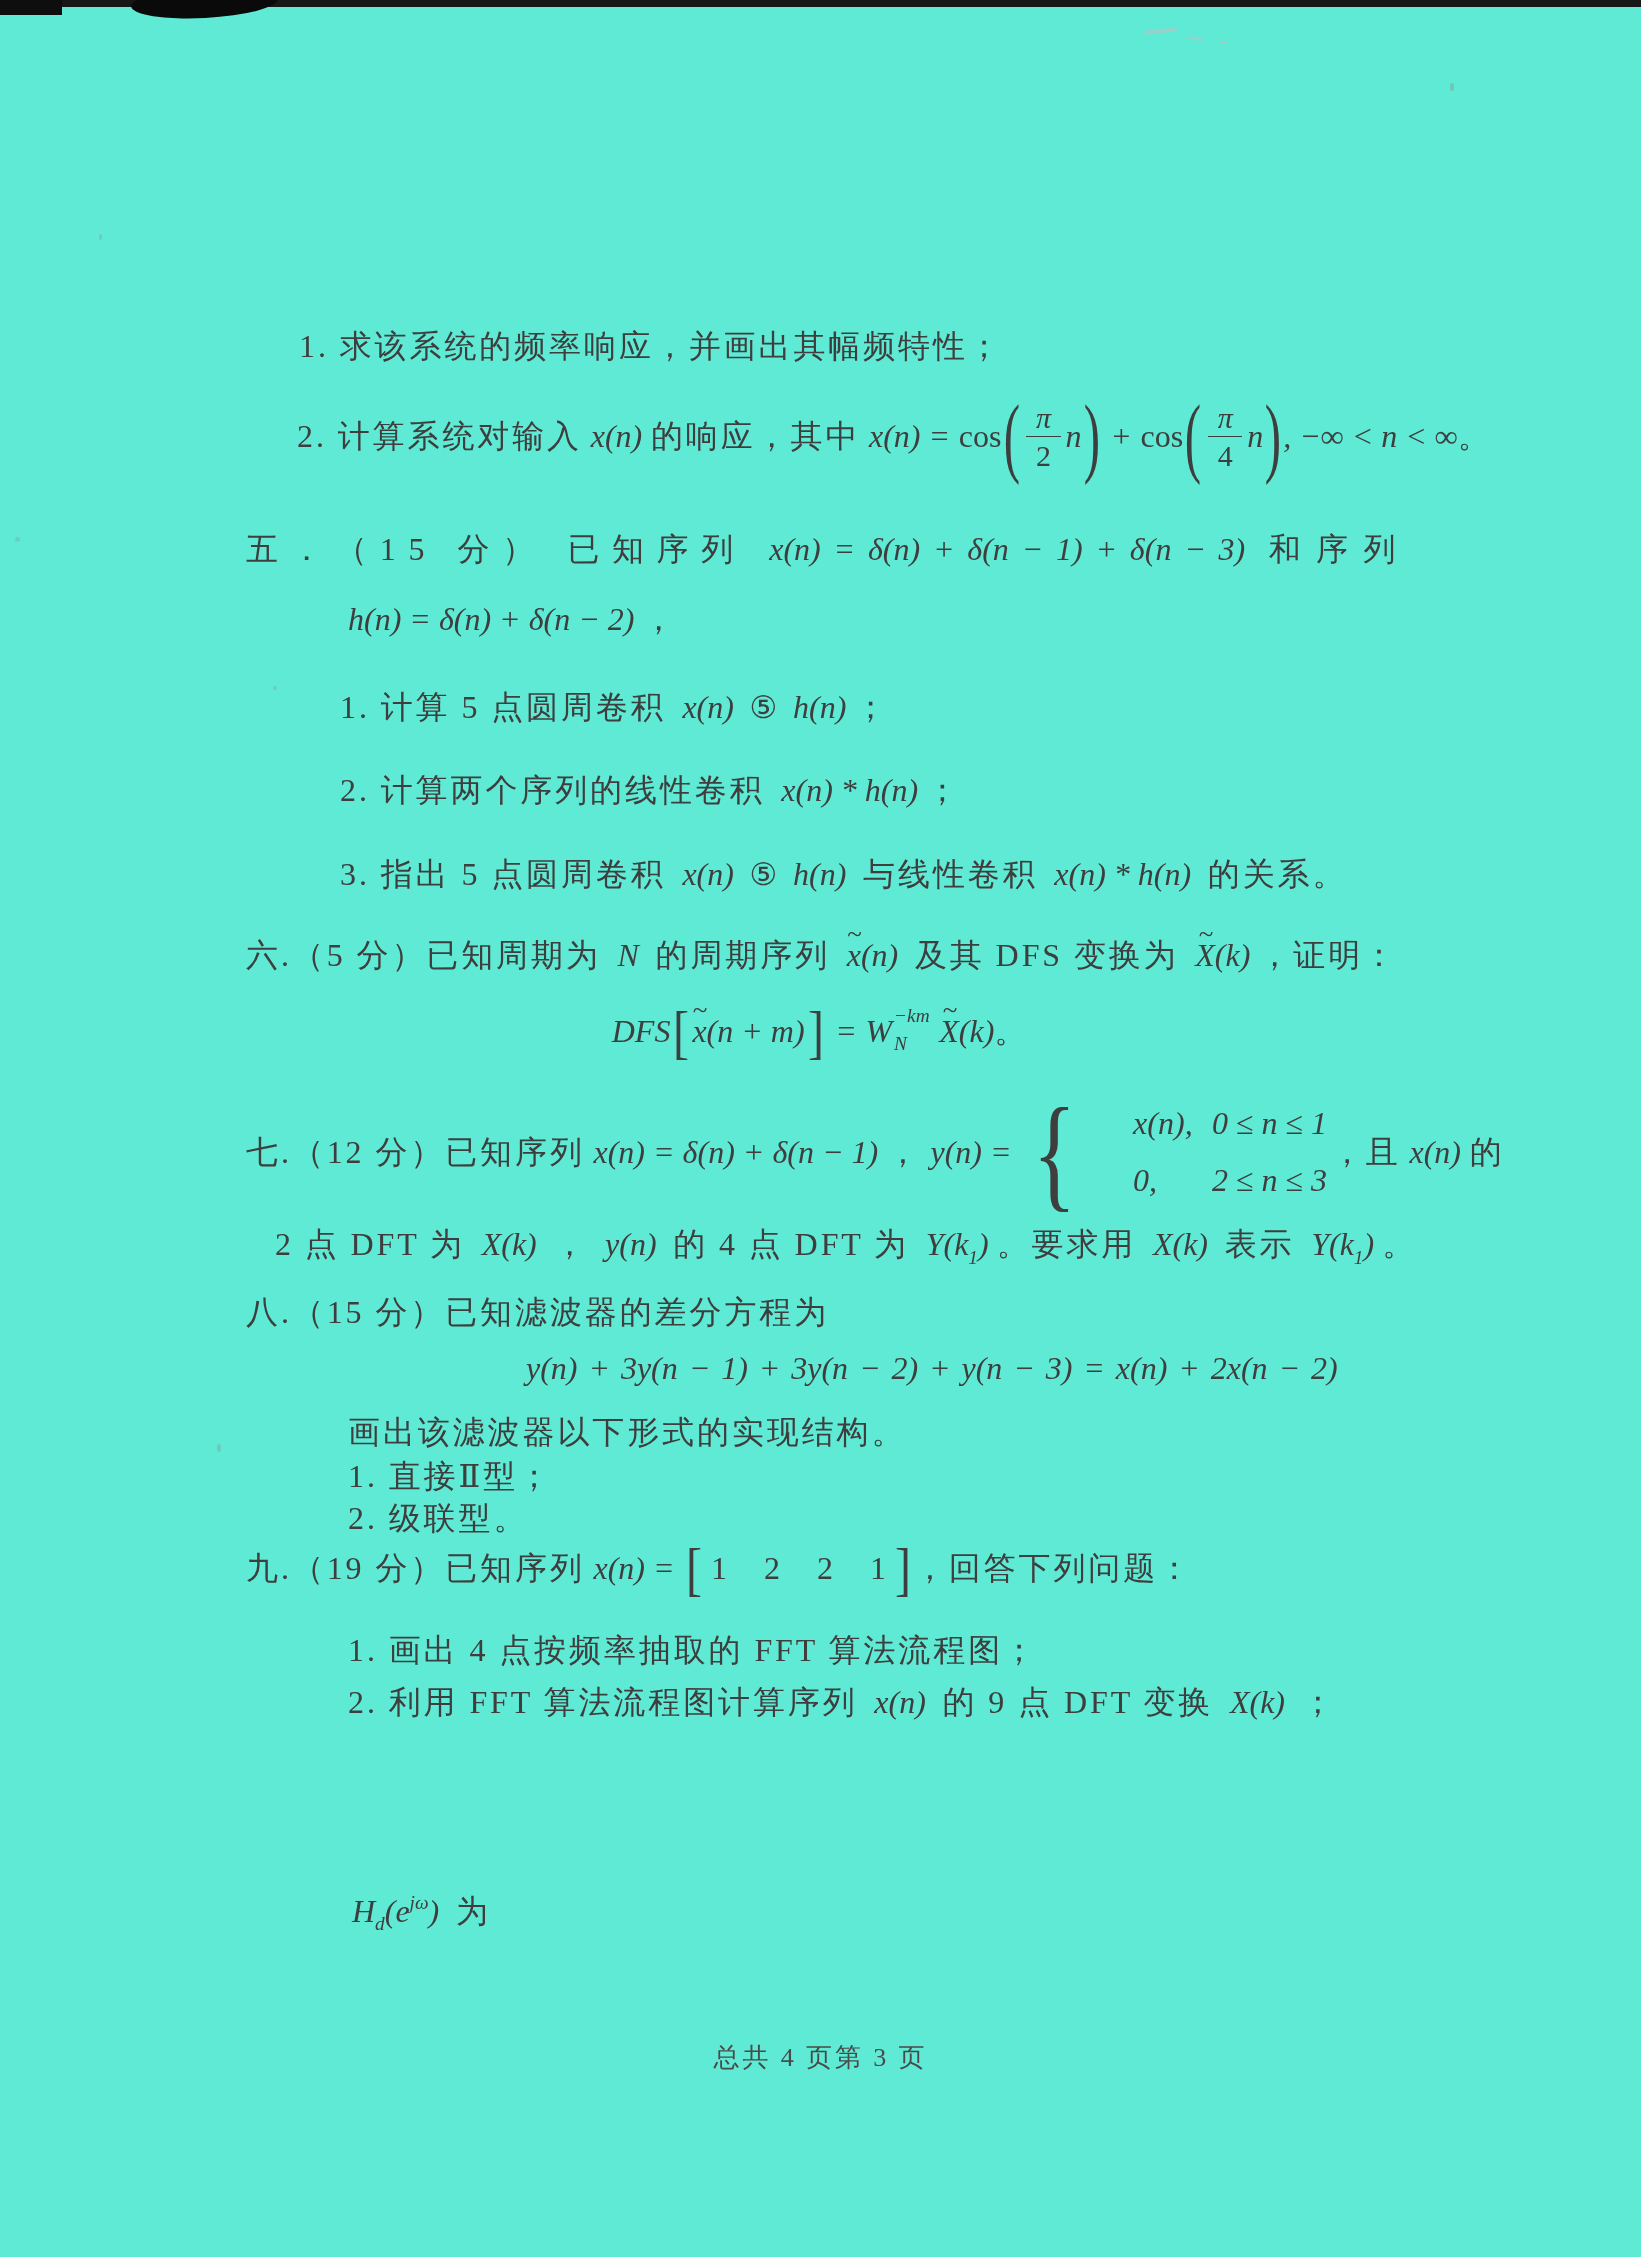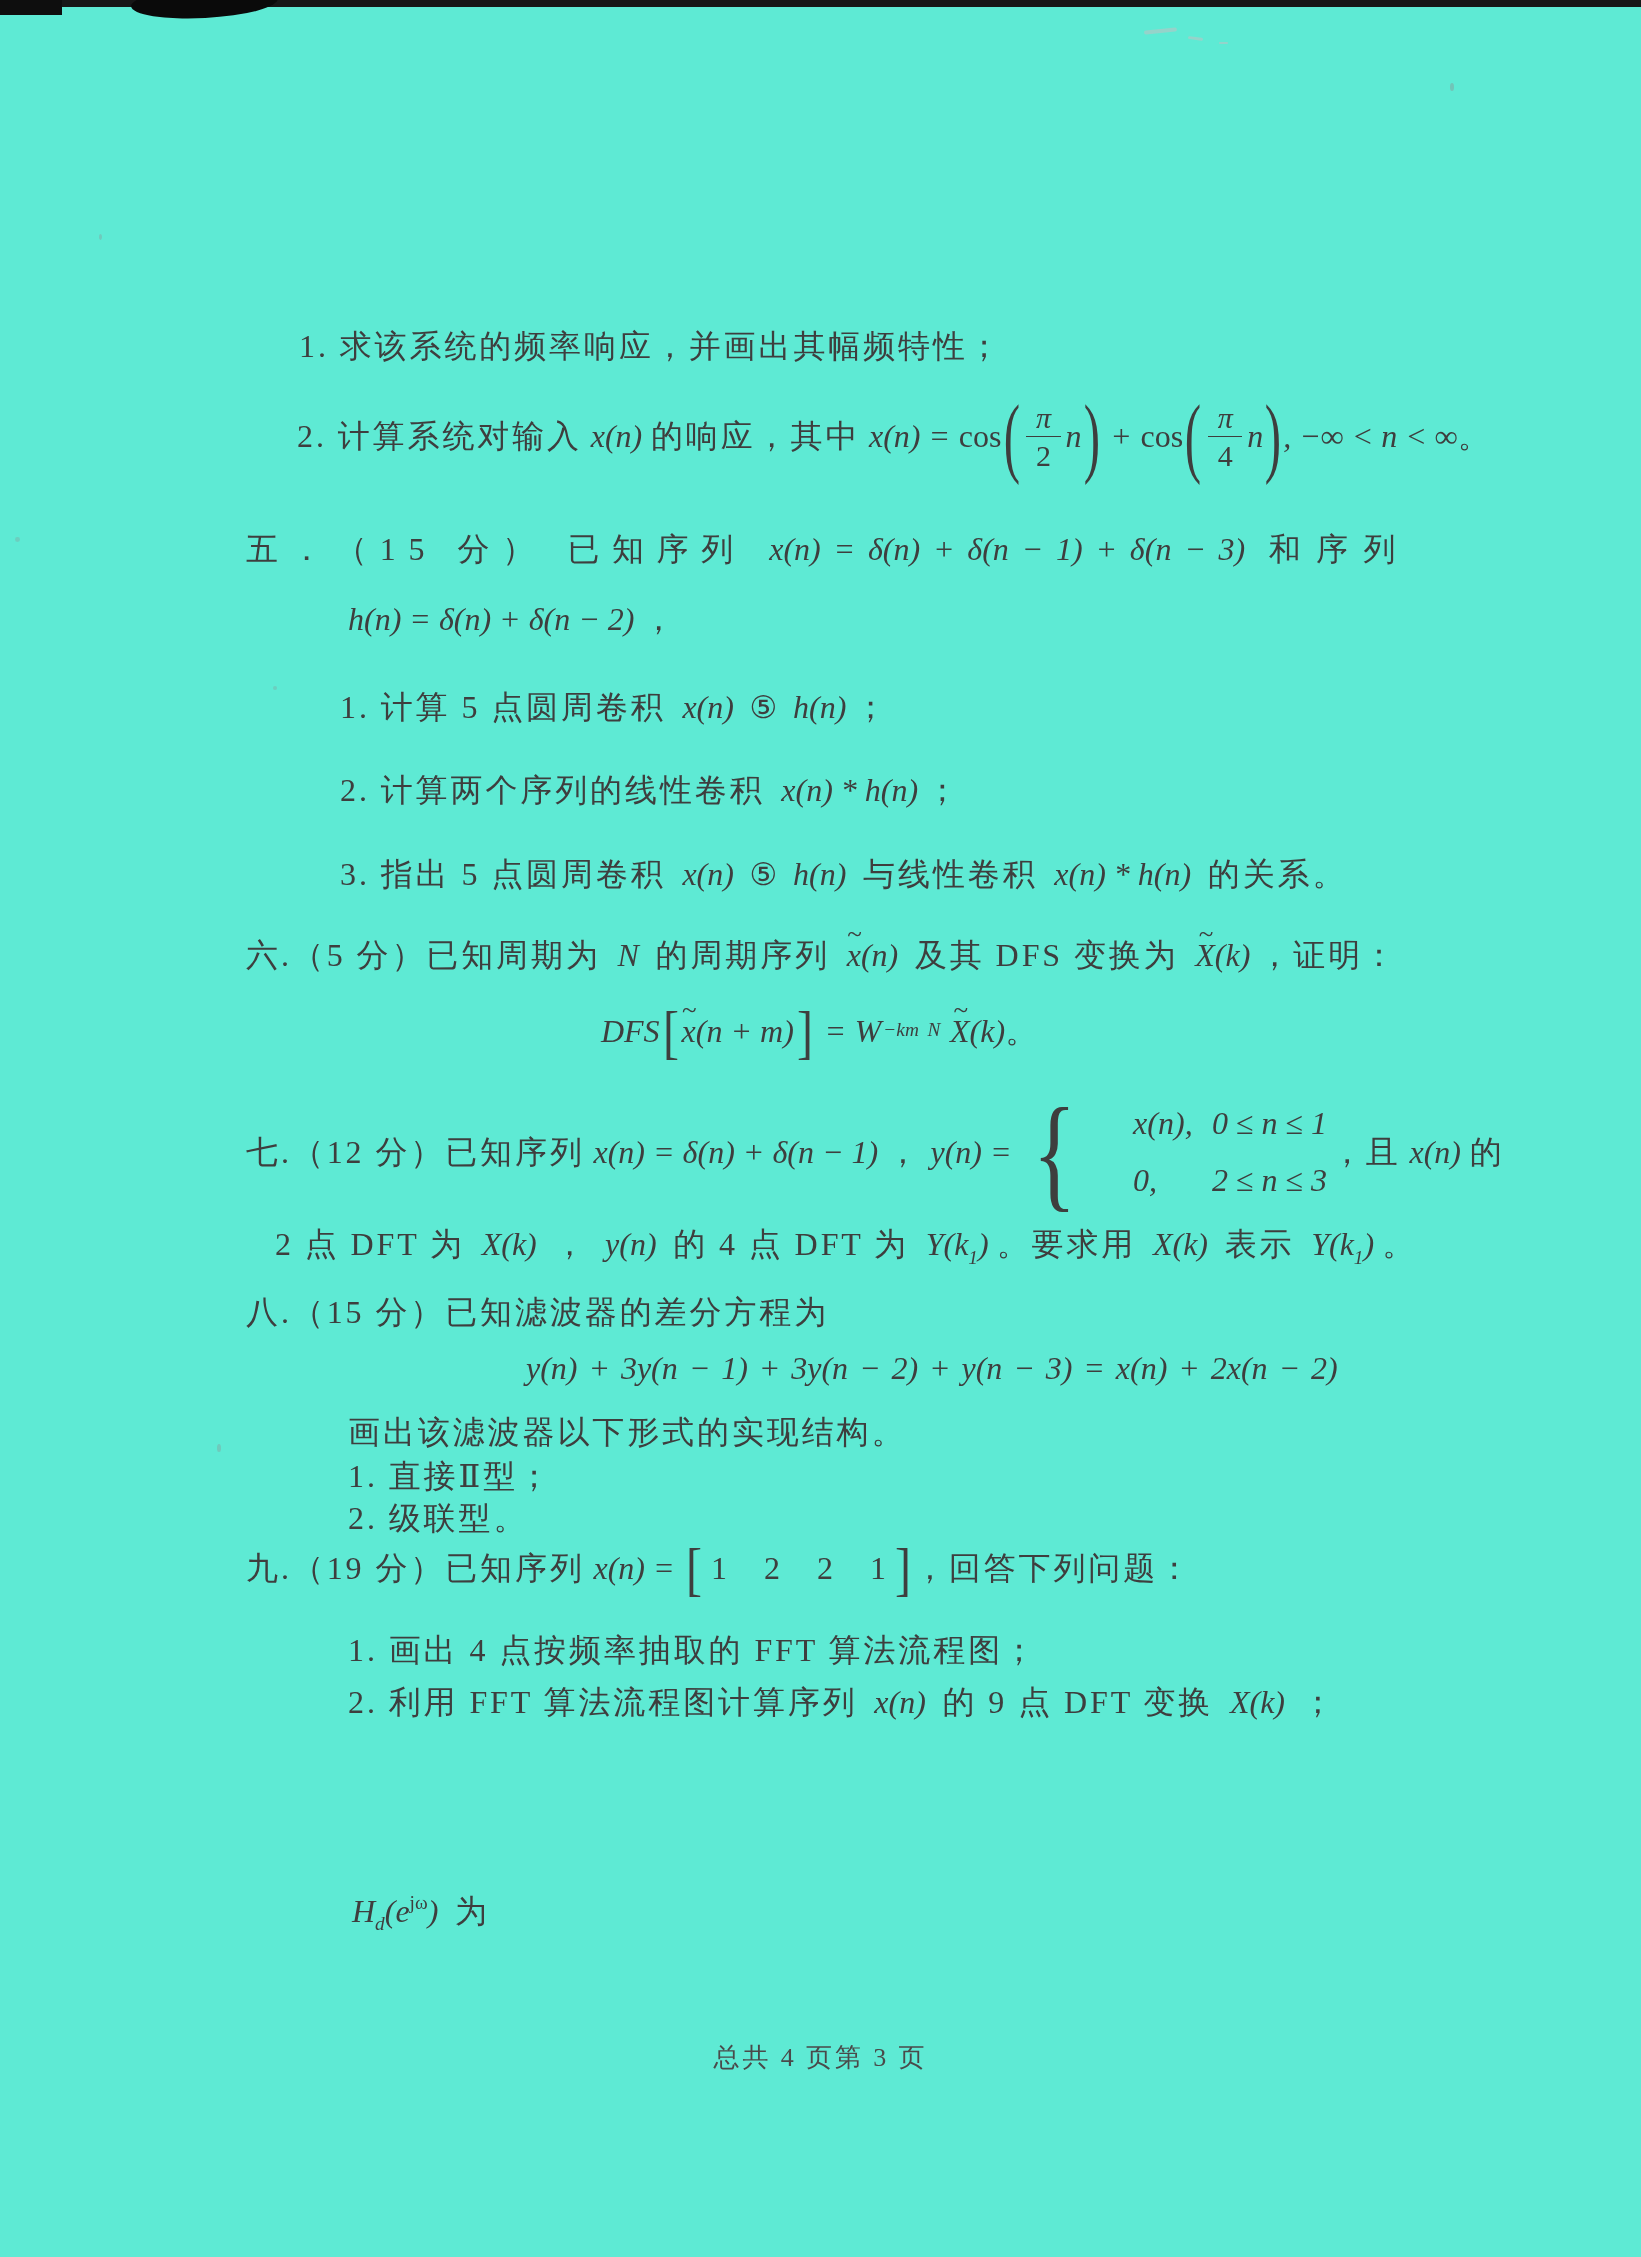--- a/index.html
+++ b/index.html
@@ -21,22 +21,22 @@
   .bigp{font-style:normal;font-size:89px;line-height:1;display:inline-block;transform:scaleX(.55);margin:0 -4.8px;}
   .bigb{font-style:normal;font-size:60px;line-height:1;display:inline-block;transform:scaleX(.8);margin:0 1px;}
   .cbrace{font-style:normal;font-size:127px;line-height:1;display:inline-block;transform:scaleX(.72);margin-right:0px;}
   .cases{display:inline-flex;align-items:center;margin:0 3.9px;}
   .crows{display:grid;grid-template-columns:auto auto;column-gap:19.3px;row-gap:15.4px;margin-left:48px;}
   
   .twrap{position:relative;display:inline-block;}
   .tmark{position:absolute;top:-14.5px;left:55%;transform:translateX(-50%);font-size:27px;font-style:normal;line-height:1;}
   
   .ssub{font-size:19.3px;vertical-align:-8.7px;font-style:italic;letter-spacing:0;}
-  .ssup{font-size:19.3px;vertical-align:12.6px;letter-spacing:0;}
-  .wstack{display:inline-flex;flex-direction:row;align-items:flex-end;font-size:19.3px;line-height:1;gap:8.7px;
+  .ssup{font-size:19.3px;vertical-align:12.6px;font-style:italic;letter-spacing:0;}
+  .wstack{display:inline-flex;flex-direction:column;align-items:flex-start;font-size:19.3px;line-height:1;gap:8.7px;
           font-style:italic;vertical-align:middle;margin-left:1.9px;margin-right:3.9px;transform:translateY(-1.9px);}
   
   .circ{font-style:normal;font-family:"DejaVu Sans",sans-serif;font-size:31px;margin:0 7.7px;}
   
   .vec{display:inline-flex;gap:37px;font-style:normal;margin:0 5.8px;}
   
   .footer{font-size:26px;letter-spacing:3.9px;text-align:center;left:0;right:0;color:#4a4a4a;}
   
   .top-strip{position:absolute;top:0;left:0;width:100%;height:6.8px;background:#171717;}
   .top-block{position:absolute;top:0;left:0;width:62px;height:15.4px;background:#0e0e0e;}

